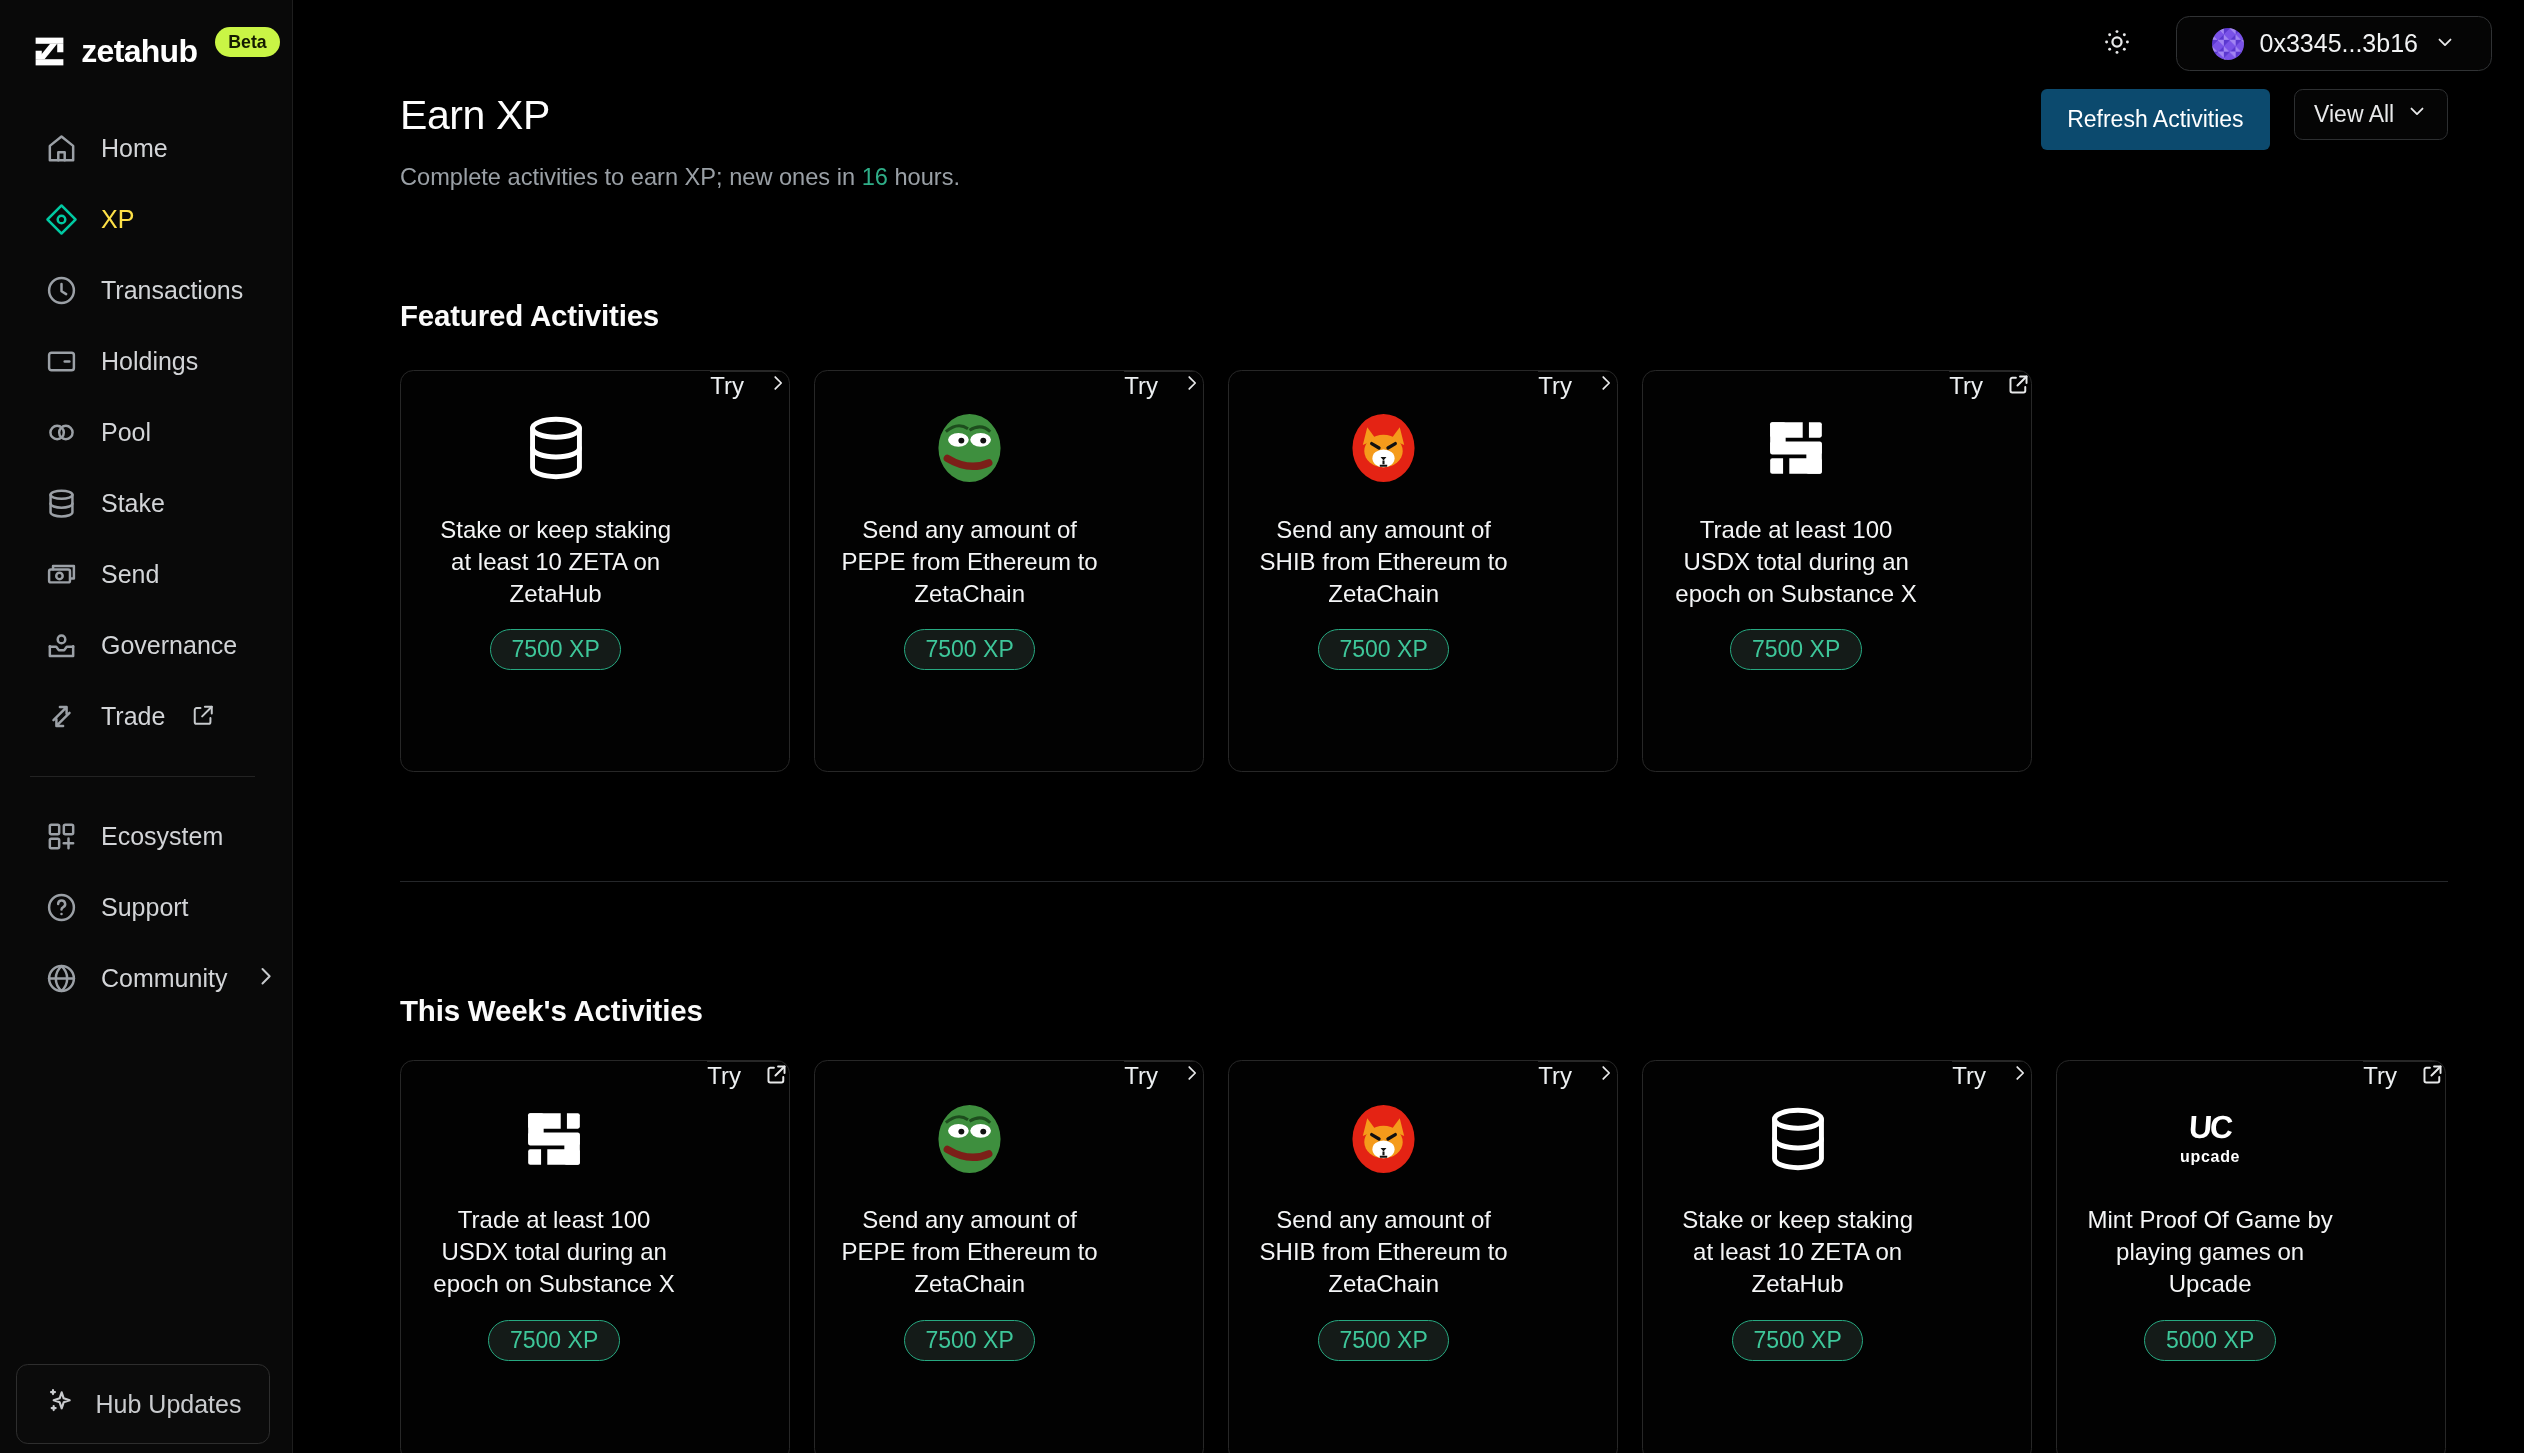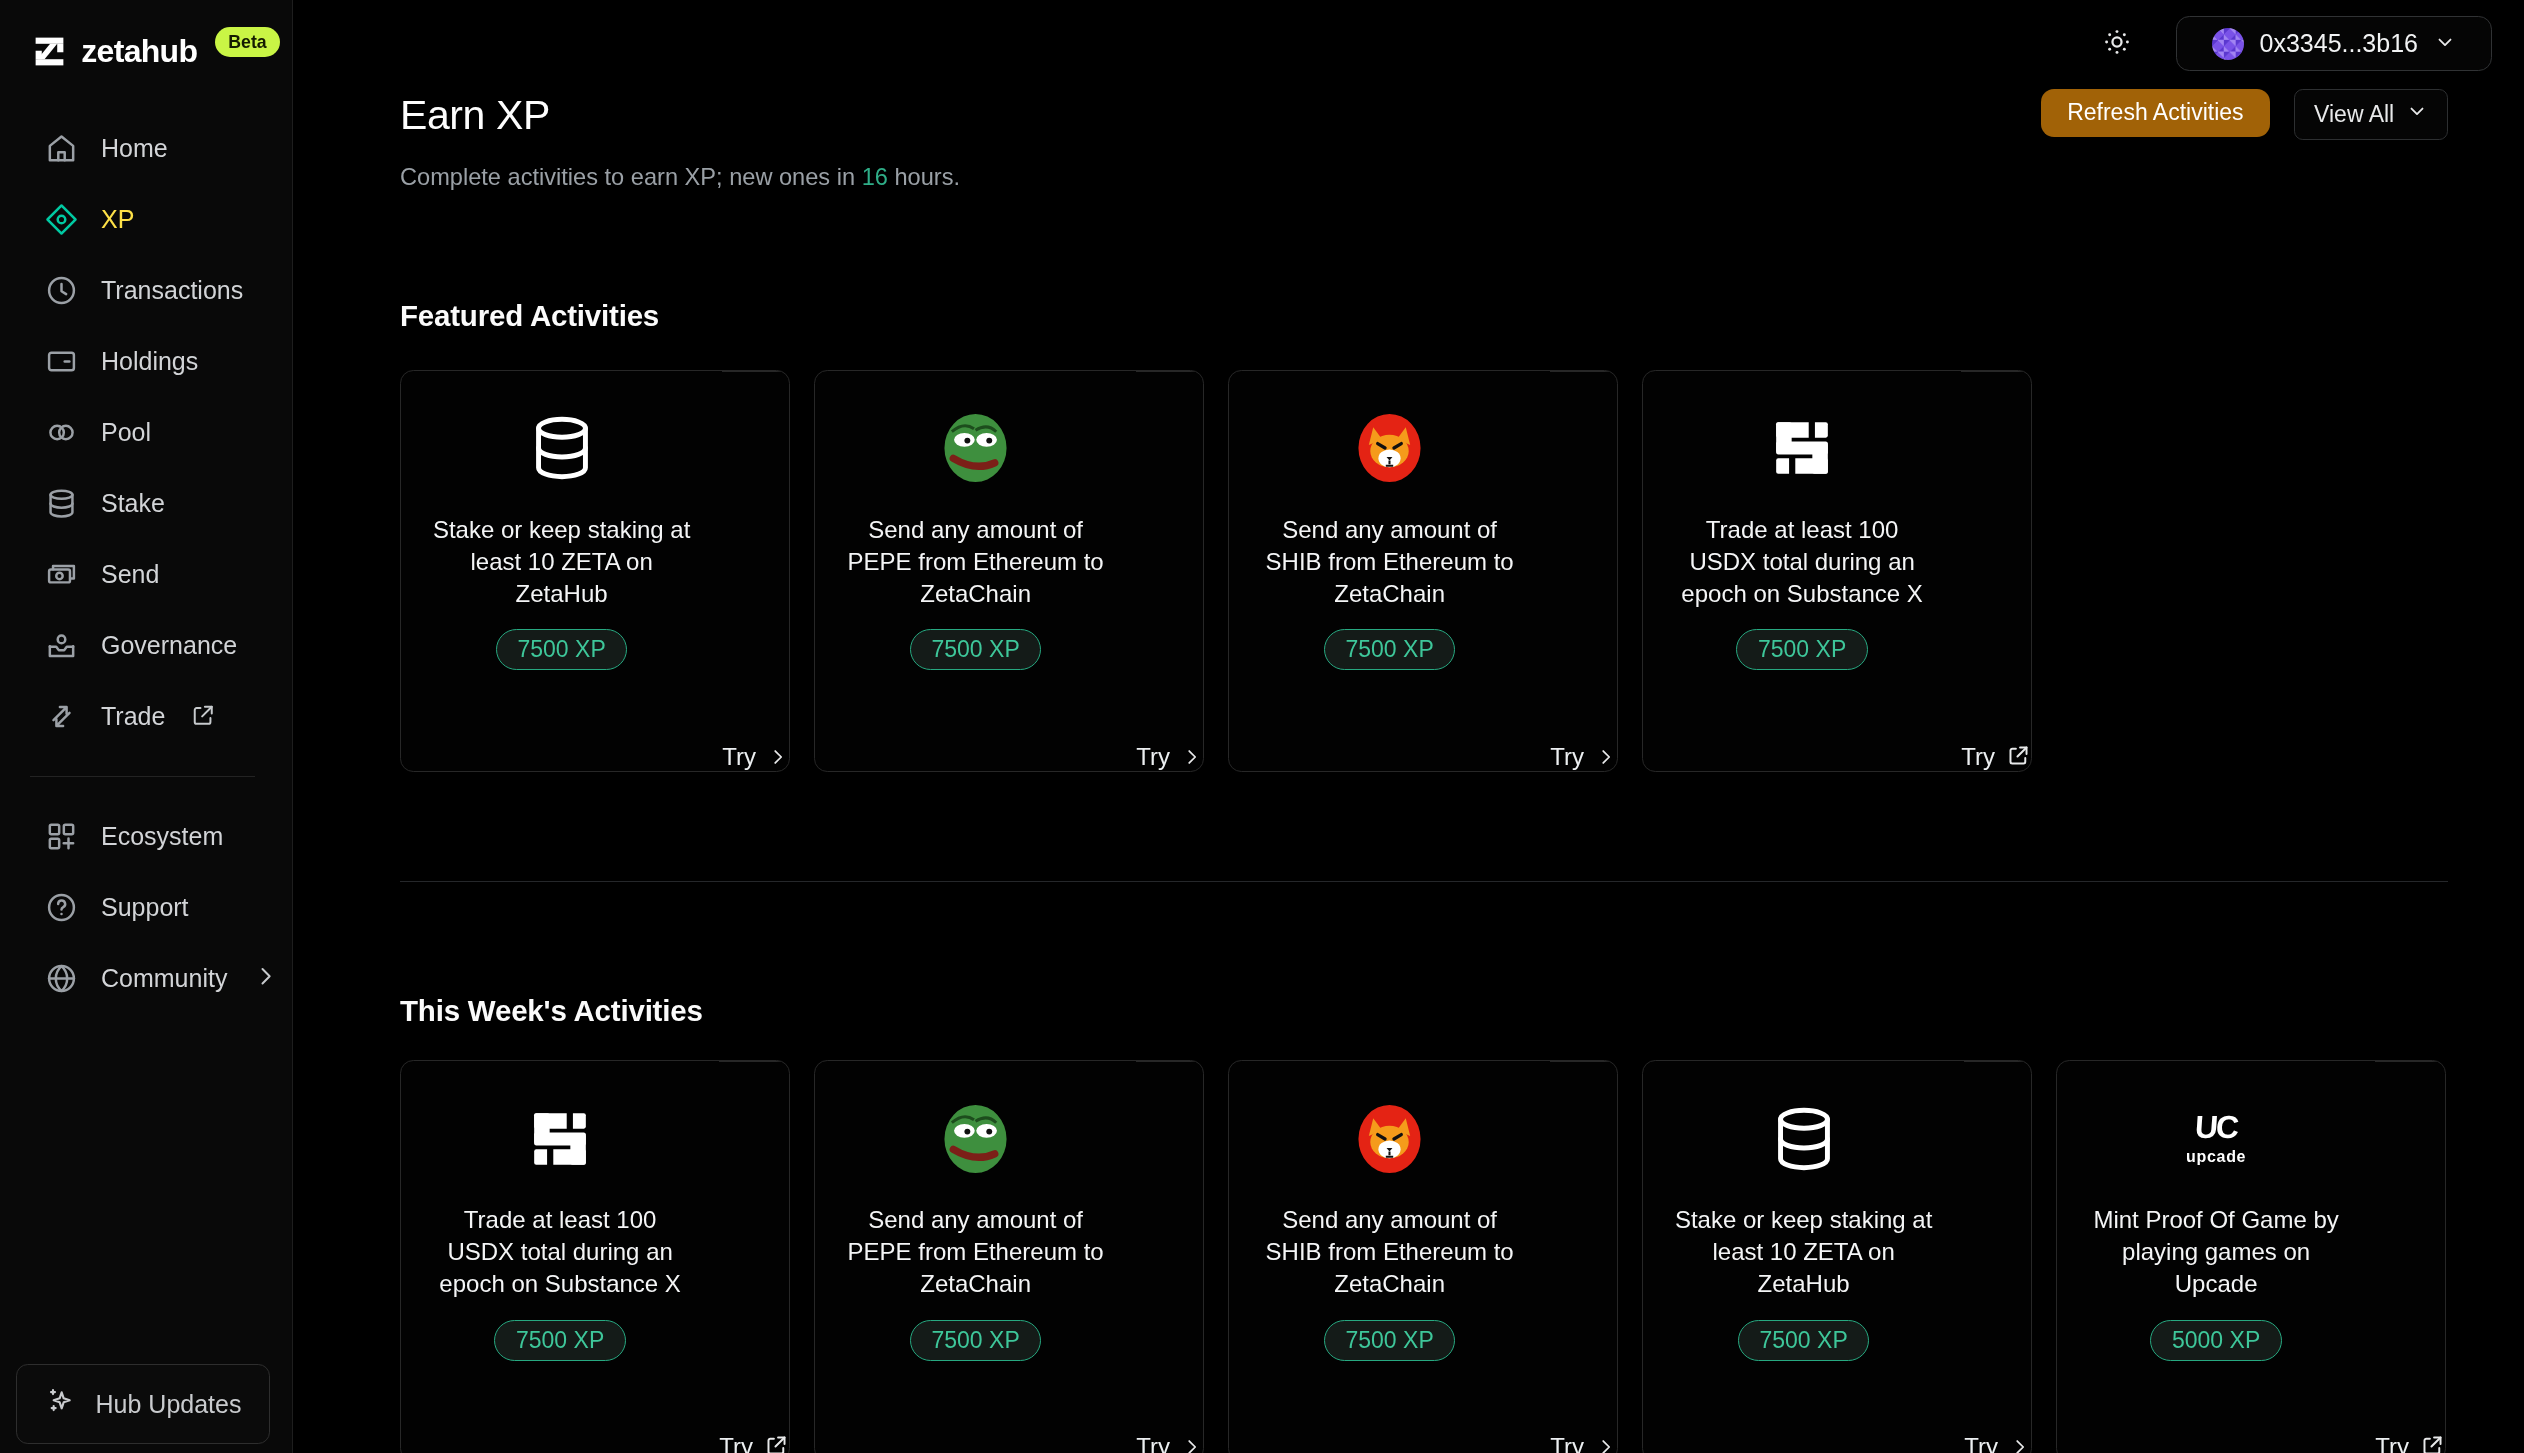--- a/index.html
+++ b/index.html
@@ -51,42 +51,42 @@
     background-size:11.8px 11.8px; }
   .wallet-addr { font-size:25px; color:#f2f3f4; }
   .wallet-btn .chev svg, .view-all .chev svg { width:22px; height:22px; fill:none;
     stroke:#e8e9ea; stroke-width:2; stroke-linecap:round; stroke-linejoin:round; }
 
   .header-row { display:flex; justify-content:space-between; align-items:flex-start; margin-top:20.6px; }
   .page-title { font-size:41px; font-weight:500; color:#fdfdfd; letter-spacing:-0.4px; }
   .page-sub { margin-top:25px; font-size:23.6px; color:#9aa0a6; white-space:pre-wrap; }
   .page-sub .hours { color:#2fae88; }
   .header-actions { display:flex; gap:24px; margin-top:-2.9px; }
-  .refresh-btn { height:48px; background:#a16207; border:none; border-radius:13px;
+  .refresh-btn { height:61px; background:#0c4a6e; border:none; border-radius:6px;
     color:#fff; font-size:23px; font-weight:500; padding:0 26.5px; cursor:pointer;
     font-family:"Liberation Sans", sans-serif; }
   .view-all { height:51px; border:1.5px solid #2d2f31; border-radius:8.8px; background:#050505;
     color:#e8e9ea; font-size:23px; display:flex; align-items:center; gap:11.8px; padding:0 19px;
     cursor:pointer; }
 
   .section-heading { font-size:29.5px; font-weight:600; color:#fbfbfb; letter-spacing:-0.2px; }
   .featured-heading { margin-top:108px; }
   .cards-row { display:flex; gap:24px; margin-top:37px; }
   .card { width:390px; height:402px; border:1.5px solid #272727; border-radius:13.3px;
     display:flex; flex-direction:row; background:#020202; overflow:hidden; }
   .card-body { height:326px; display:flex; flex-direction:column; align-items:center;
     padding:40px 26.5px 0; }
   .card-icon { height:75px; display:flex; align-items:center; justify-content:center; }
   .card-title { margin-top:28px; font-size:24px; line-height:32px; color:#f4f5f6;
     text-align:center; }
   .badge-wrap { margin-top:auto; margin-bottom:26.5px; }
   .xp-badge { display:inline-block; border:1.5px solid #27a981; color:#3ec79a; background:#141b18;
     font-size:23px; padding:8px 20.6px; border-radius:736px; line-height:1; }
-  .card-footer { border-top:1.5px solid #272727; flex:1; display:flex; align-items:flex-end;
-    justify-content:center; gap:11px; cursor:pointer; }
+  .card-footer { border-top:1.5px solid #272727; flex:1; display:flex; align-items:flex-start;
+    justify-content:center; gap:23px; cursor:pointer; }
   .try-label { font-size:24px; color:#eceff1; }
   .card-footer svg { fill:none; stroke:#e8e9ea; stroke-width:1.9; stroke-linecap:round;
     stroke-linejoin:round; }
   .chev-r svg { width:22px; height:22px; }
   .ext svg { width:25px; height:25px; }
 
   .section-divider { height:1.5px; background:#25272a; margin-top:109px; }
   .week-heading { margin-top:112px; }
 
   

